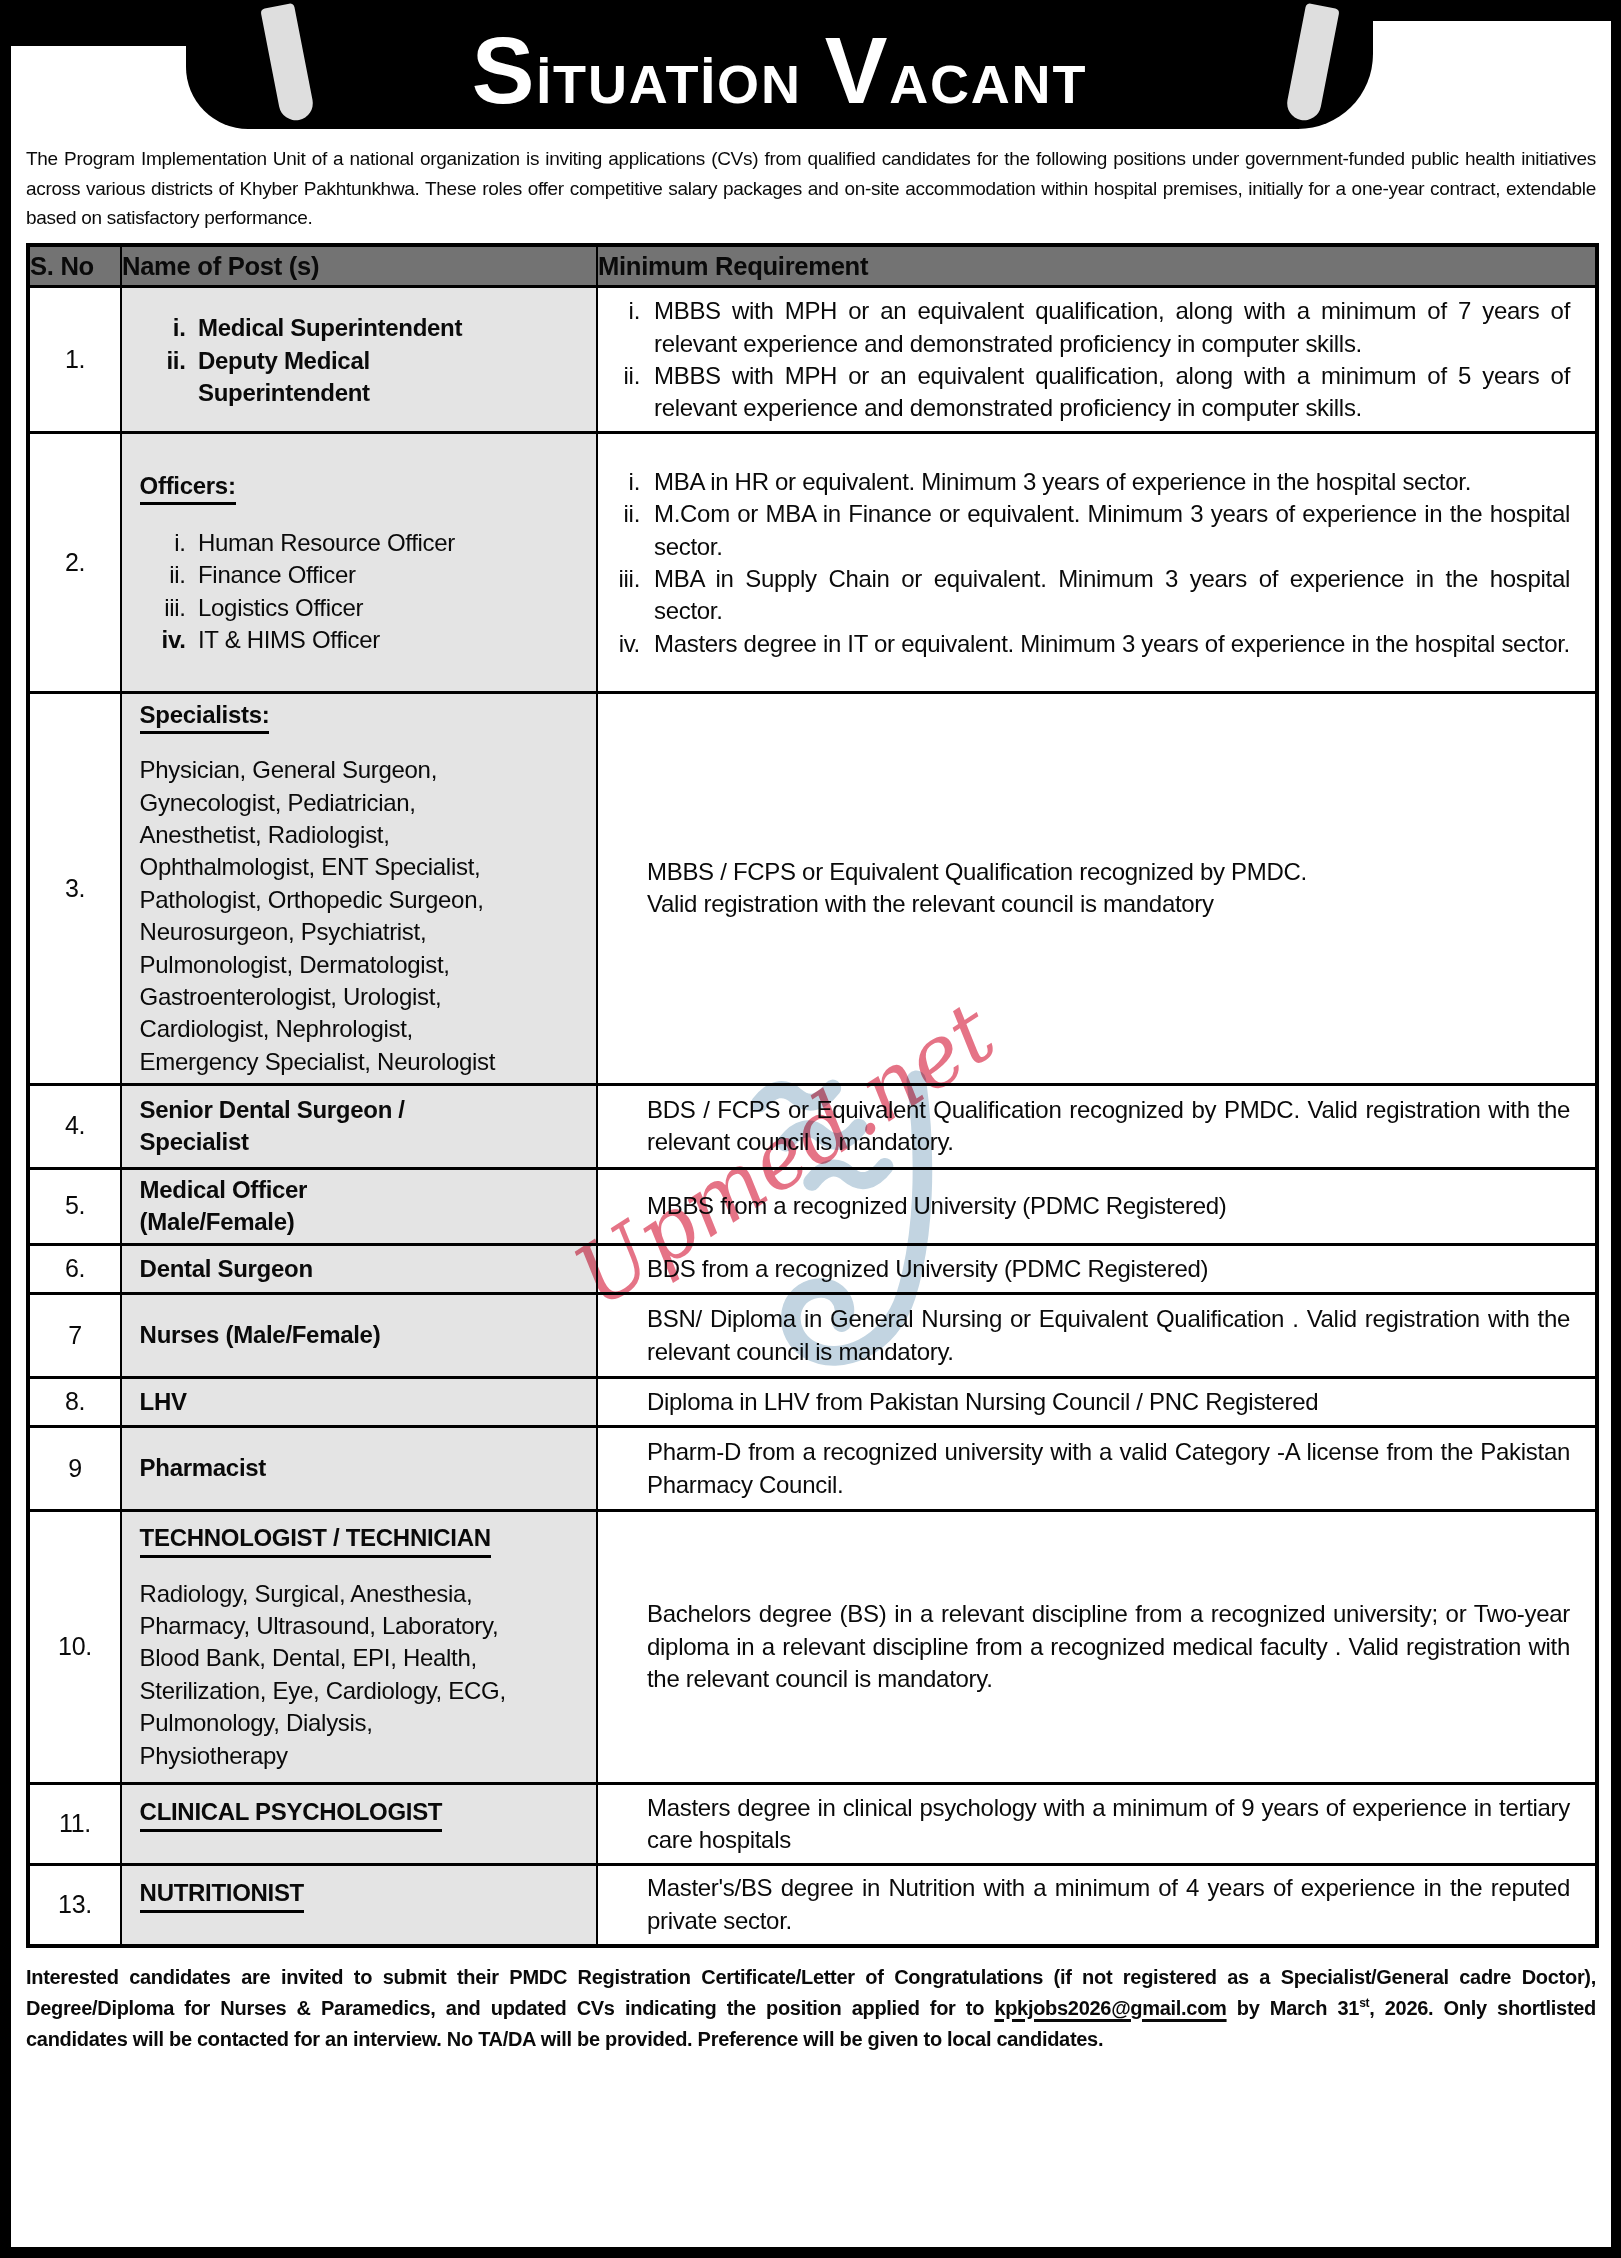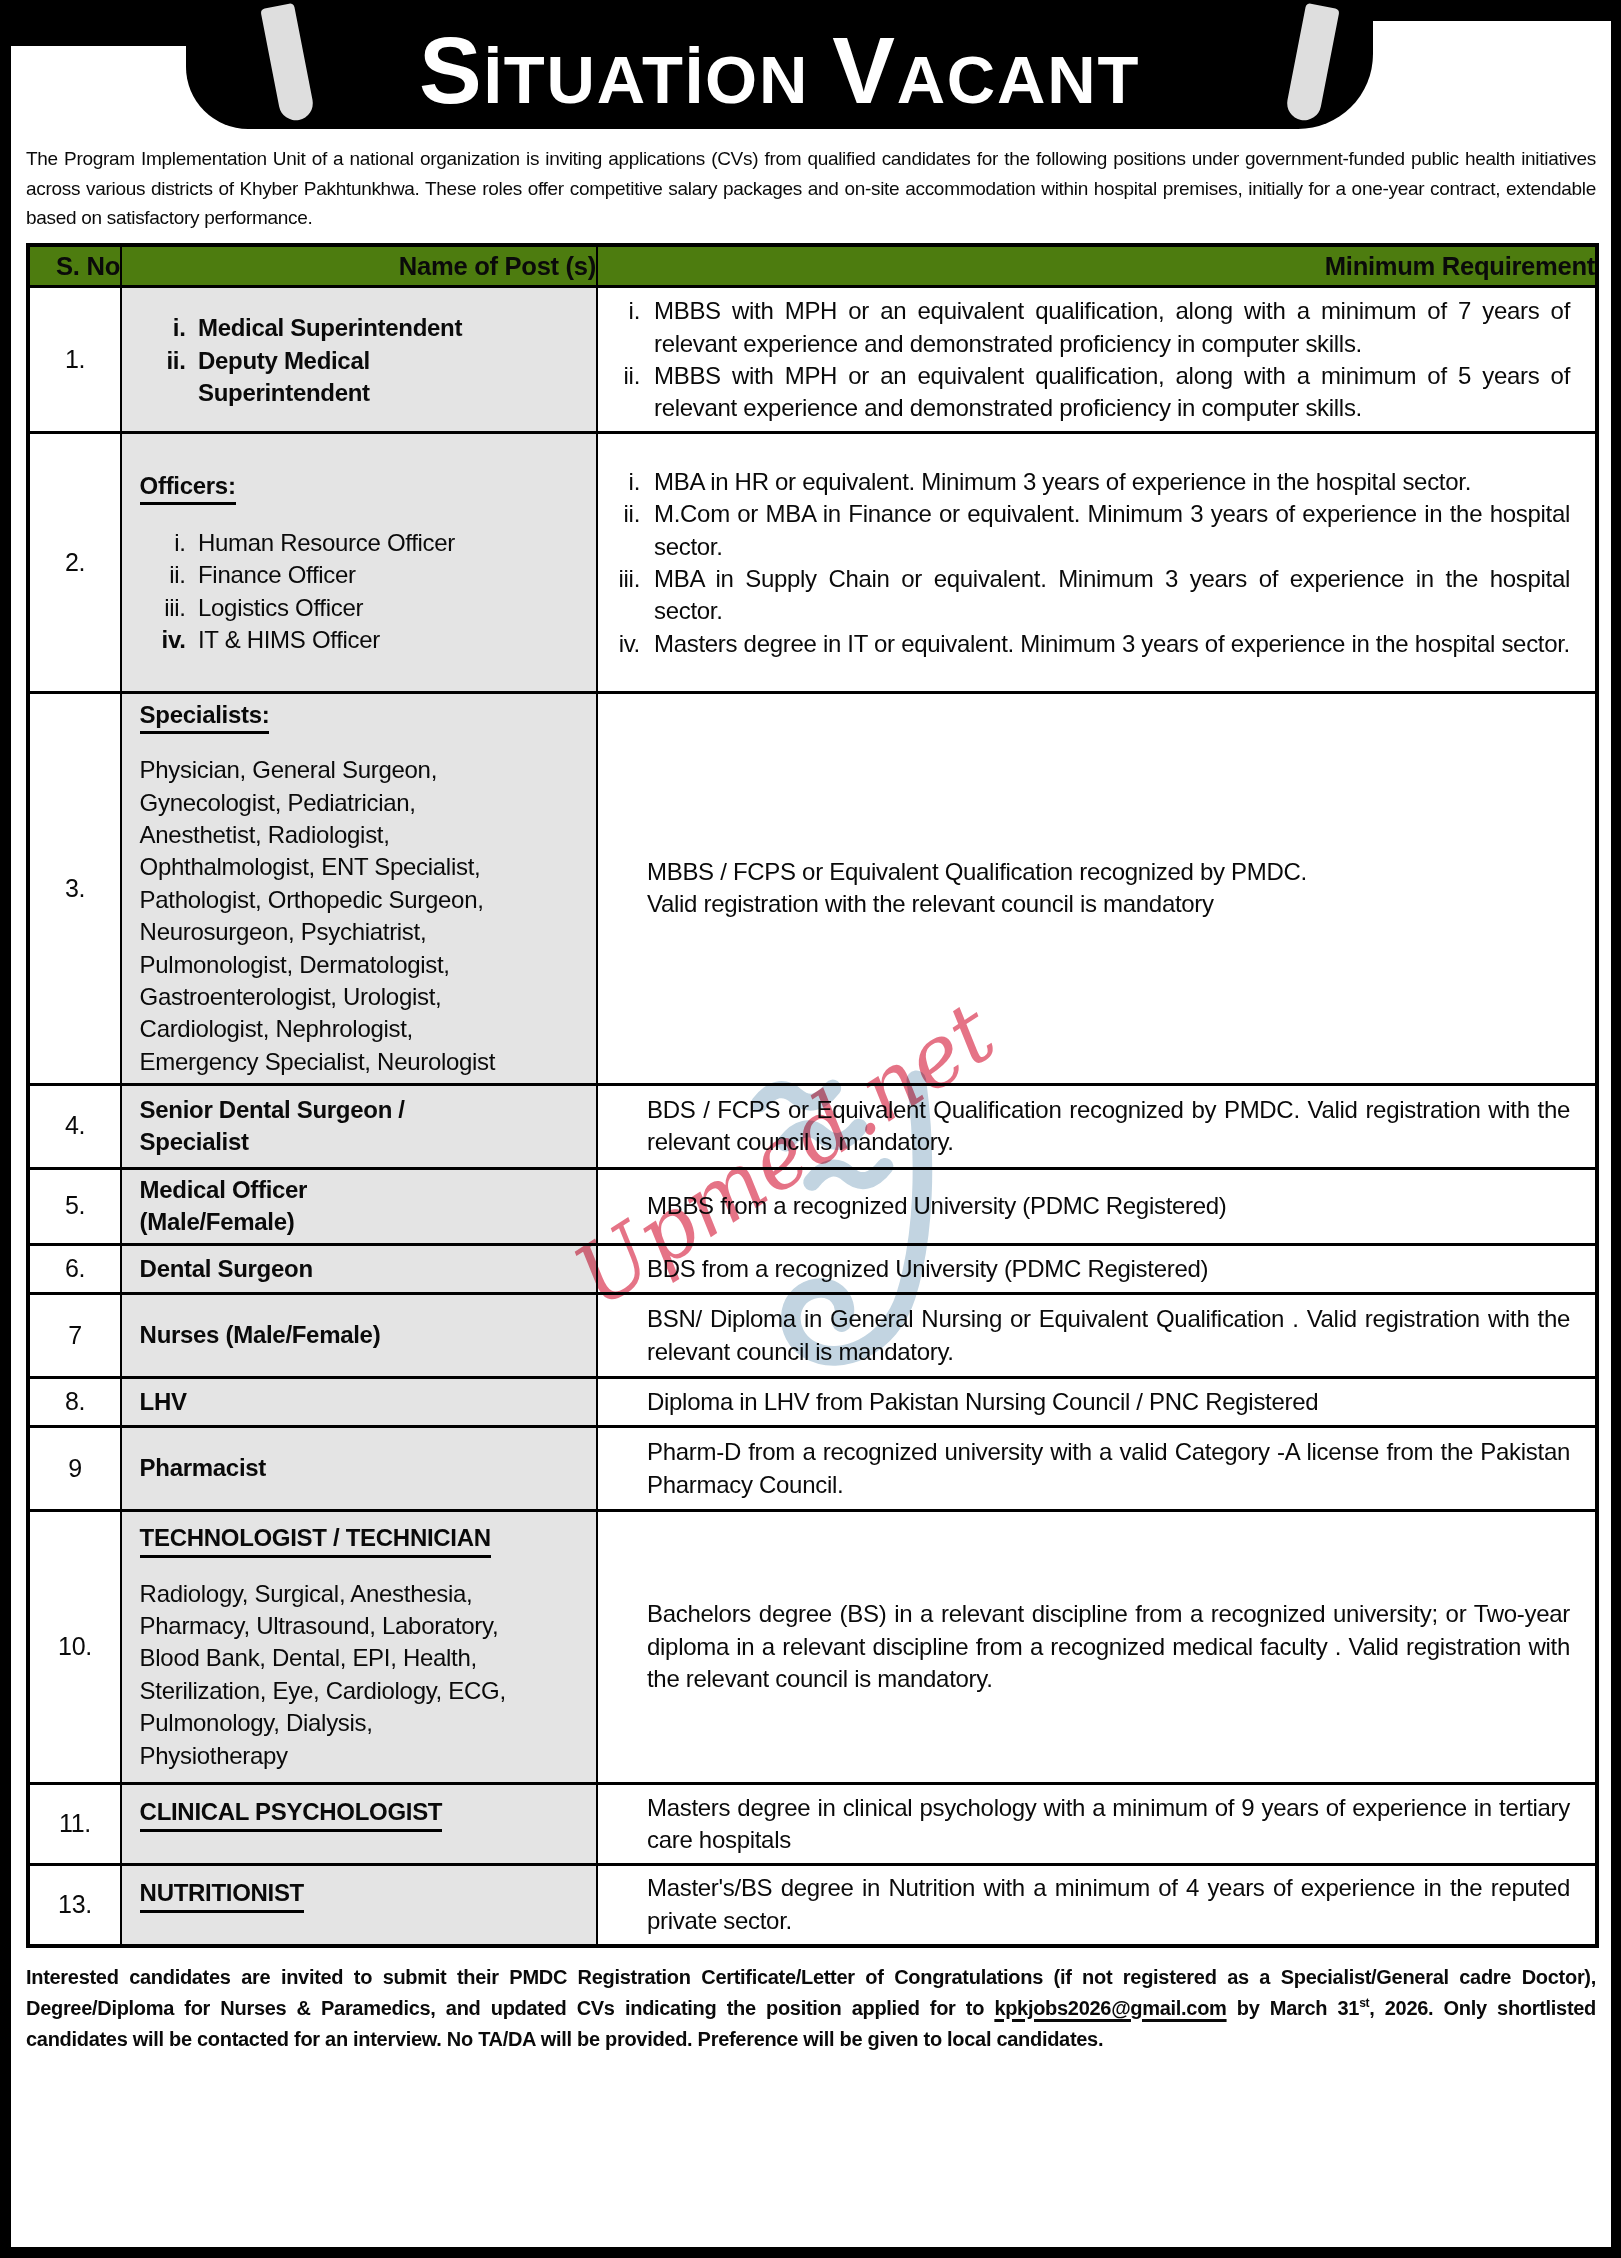--- a/index.html
+++ b/index.html
@@ -17,32 +17,32 @@
     border-radius:0 0 75px 62px; display:flex; align-items:center; justify-content:center;
   }
   .fold{position:absolute; top:5.3px; width:34px; height:116px; background:#dedede;
         border-radius:10.6px 10.6px 40px 40px;}
   .fold-left{left:85px; transform:rotate(-11deg);}
   .fold-right{right:44px; transform:rotate(11deg);}
   .banner-title{color:#fff; font-weight:700; letter-spacing:1.8px; white-space:nowrap;
 
                 line-height:1; padding-top:12.4px;}
   .banner-title .big{font-size:94px;}
-  .banner-title .small{font-size:67px;margin-top:8px;}
+  .banner-title .small{font-size:54px;margin-top:8px;}
   .banner-title .gap{display:inline-block; width:23px;}
   
   .intro{margin:12.4px 15px 10.6px 15px; font-size:19px; line-height:1.55; text-align:justify;
          letter-spacing:-0.3px;}
   
   table.jobs{border-collapse:collapse; table-layout:fixed; width:1569px; margin:0 15px;
              border:4.4px solid #000; font-size:24px; line-height:1.35; letter-spacing:-0.3px;}
   col.c-sno{width:93px;} col.c-post{width:476px;} col.c-req{width:1000px;}
   .jobs th, .jobs td{border:2.6px solid #000; border-top-width:3.5px; border-bottom-width:3.5px;
                      vertical-align:middle; padding:4.4px 0; box-sizing:border-box;}
-  .jobs th{background:#4d7c0f; font-weight:700; font-size:25.6px; text-align:right; height:39px; padding:1.8px 0;}
+  .jobs th{background:#737373; font-weight:700; font-size:25.6px; text-align:left; height:39px; padding:1.8px 0;}
   td.sno{text-align:center; font-size:25px; background:#fff;}
   td.post{background:#e4e4e4; padding-left:17.6px; padding-right:8.8px;}
   td.req{background:#fff; padding-left:49px; padding-right:25px; text-align:justify;}
   .post-heading{display:inline-block; font-weight:700; border-bottom:3.5px solid #000;
                 padding-bottom:0; margin-bottom:20px;}
   .post-bold{font-weight:700; max-width:300px;}
   .post-text{max-width:371px;}
   .plist{margin-top:1.8px;}
   .pitem{display:flex;}
   .plist.bold .pitem{font-weight:700;}

